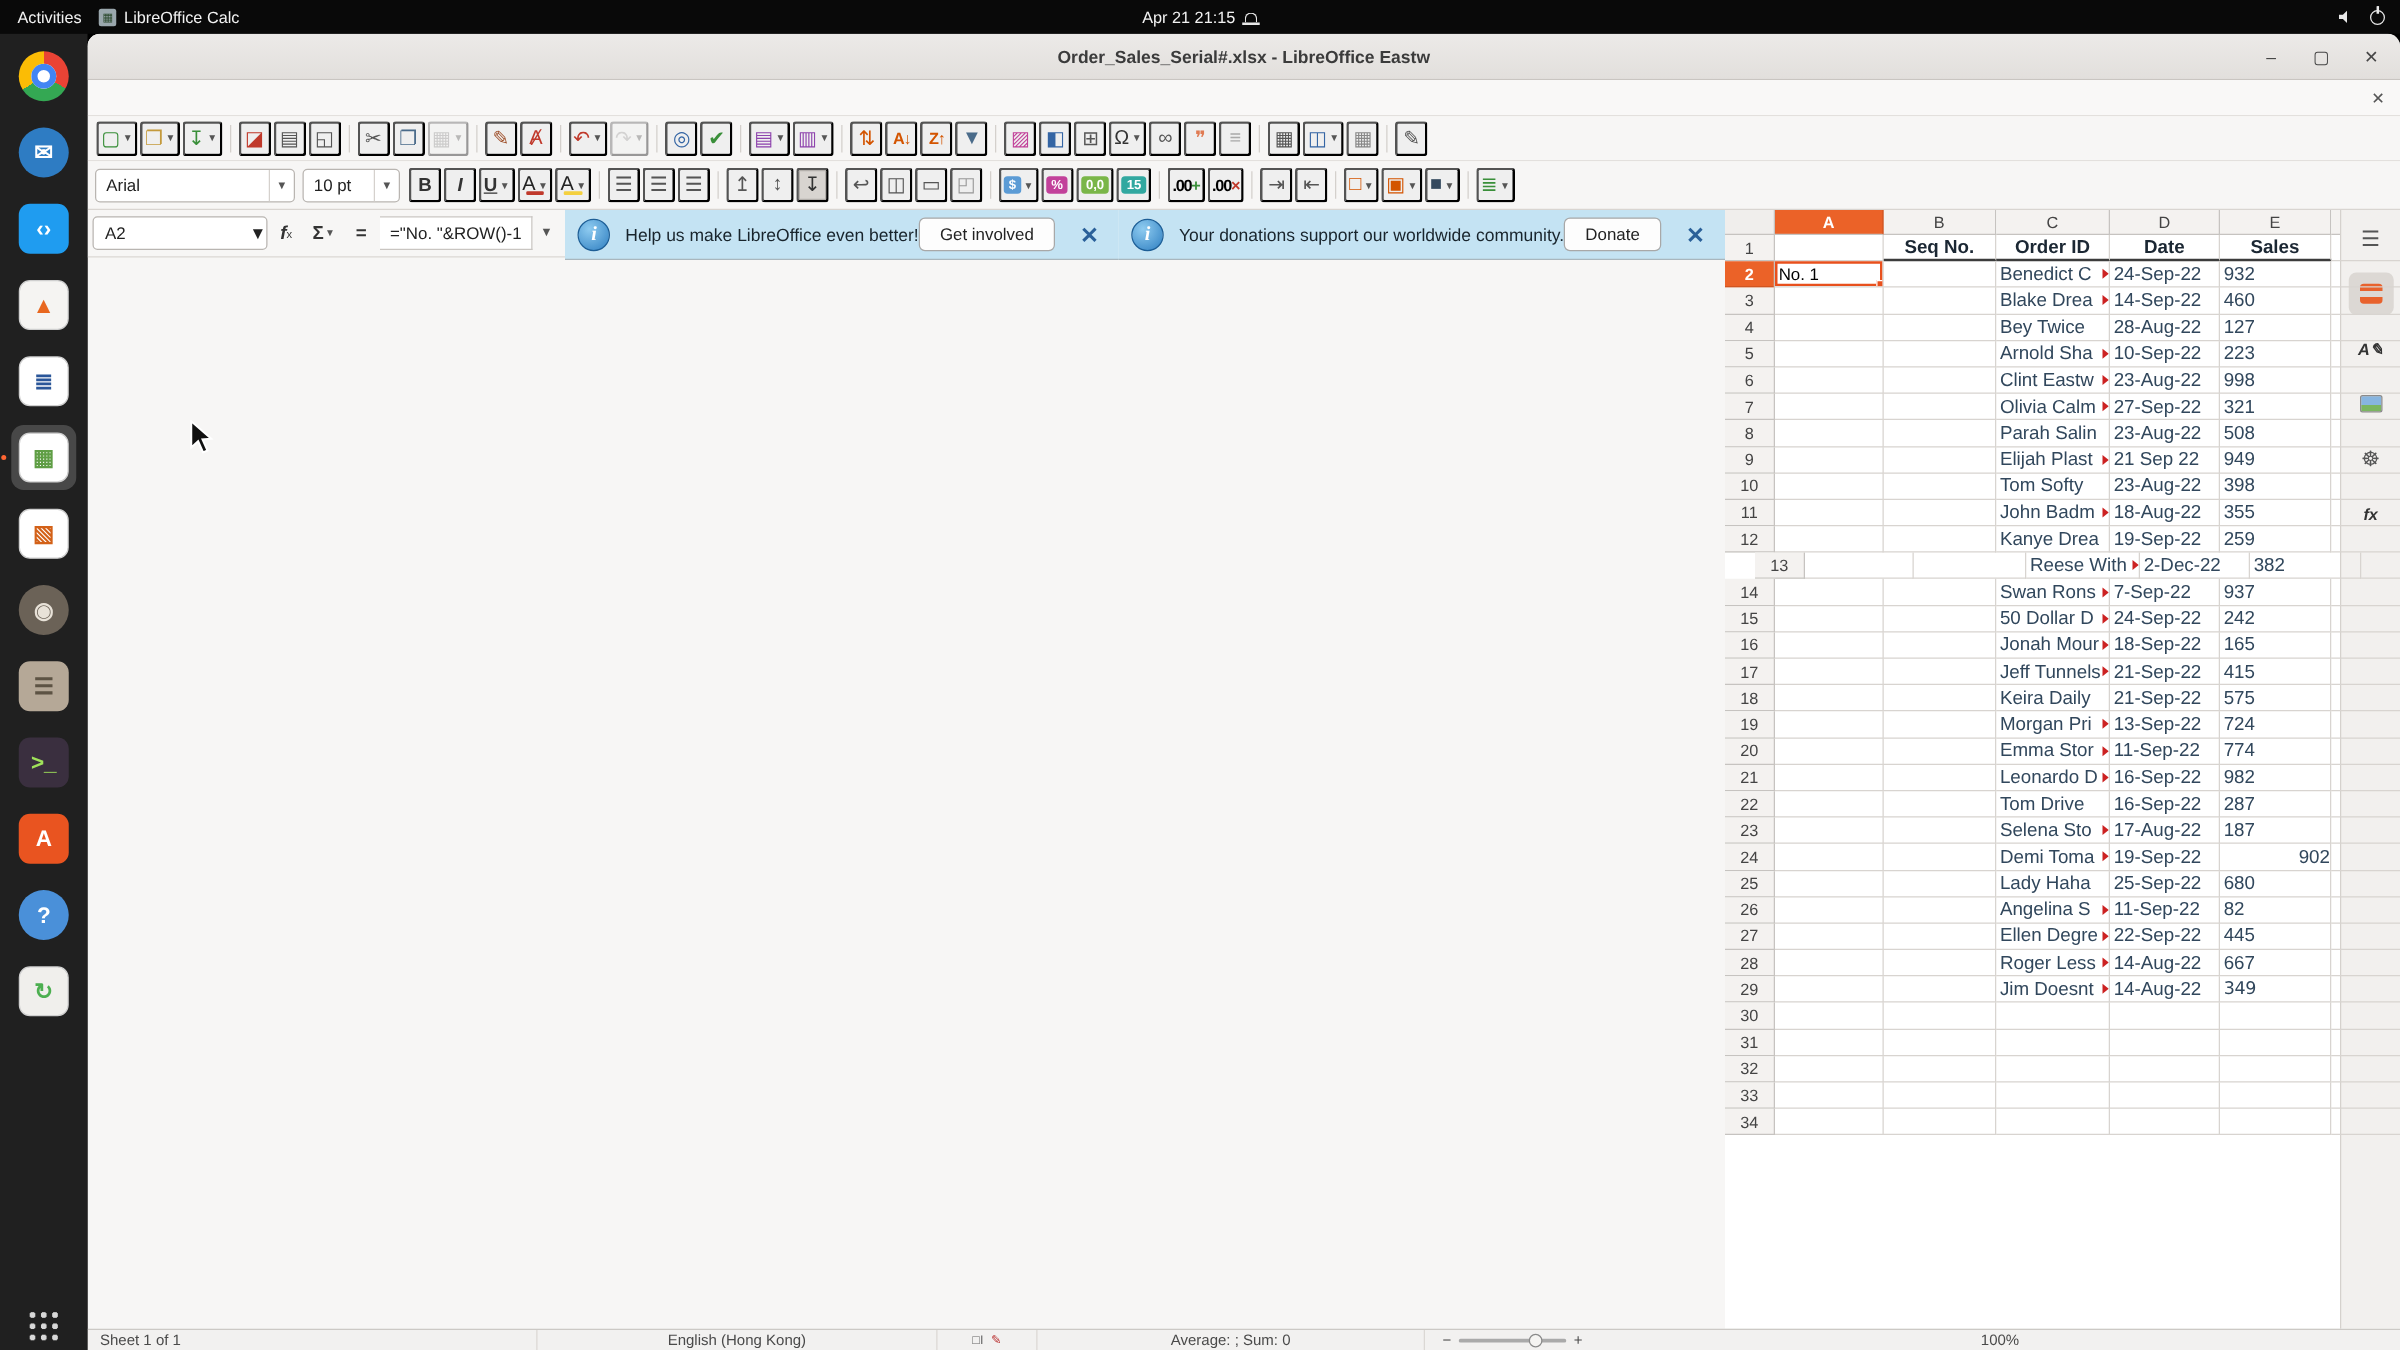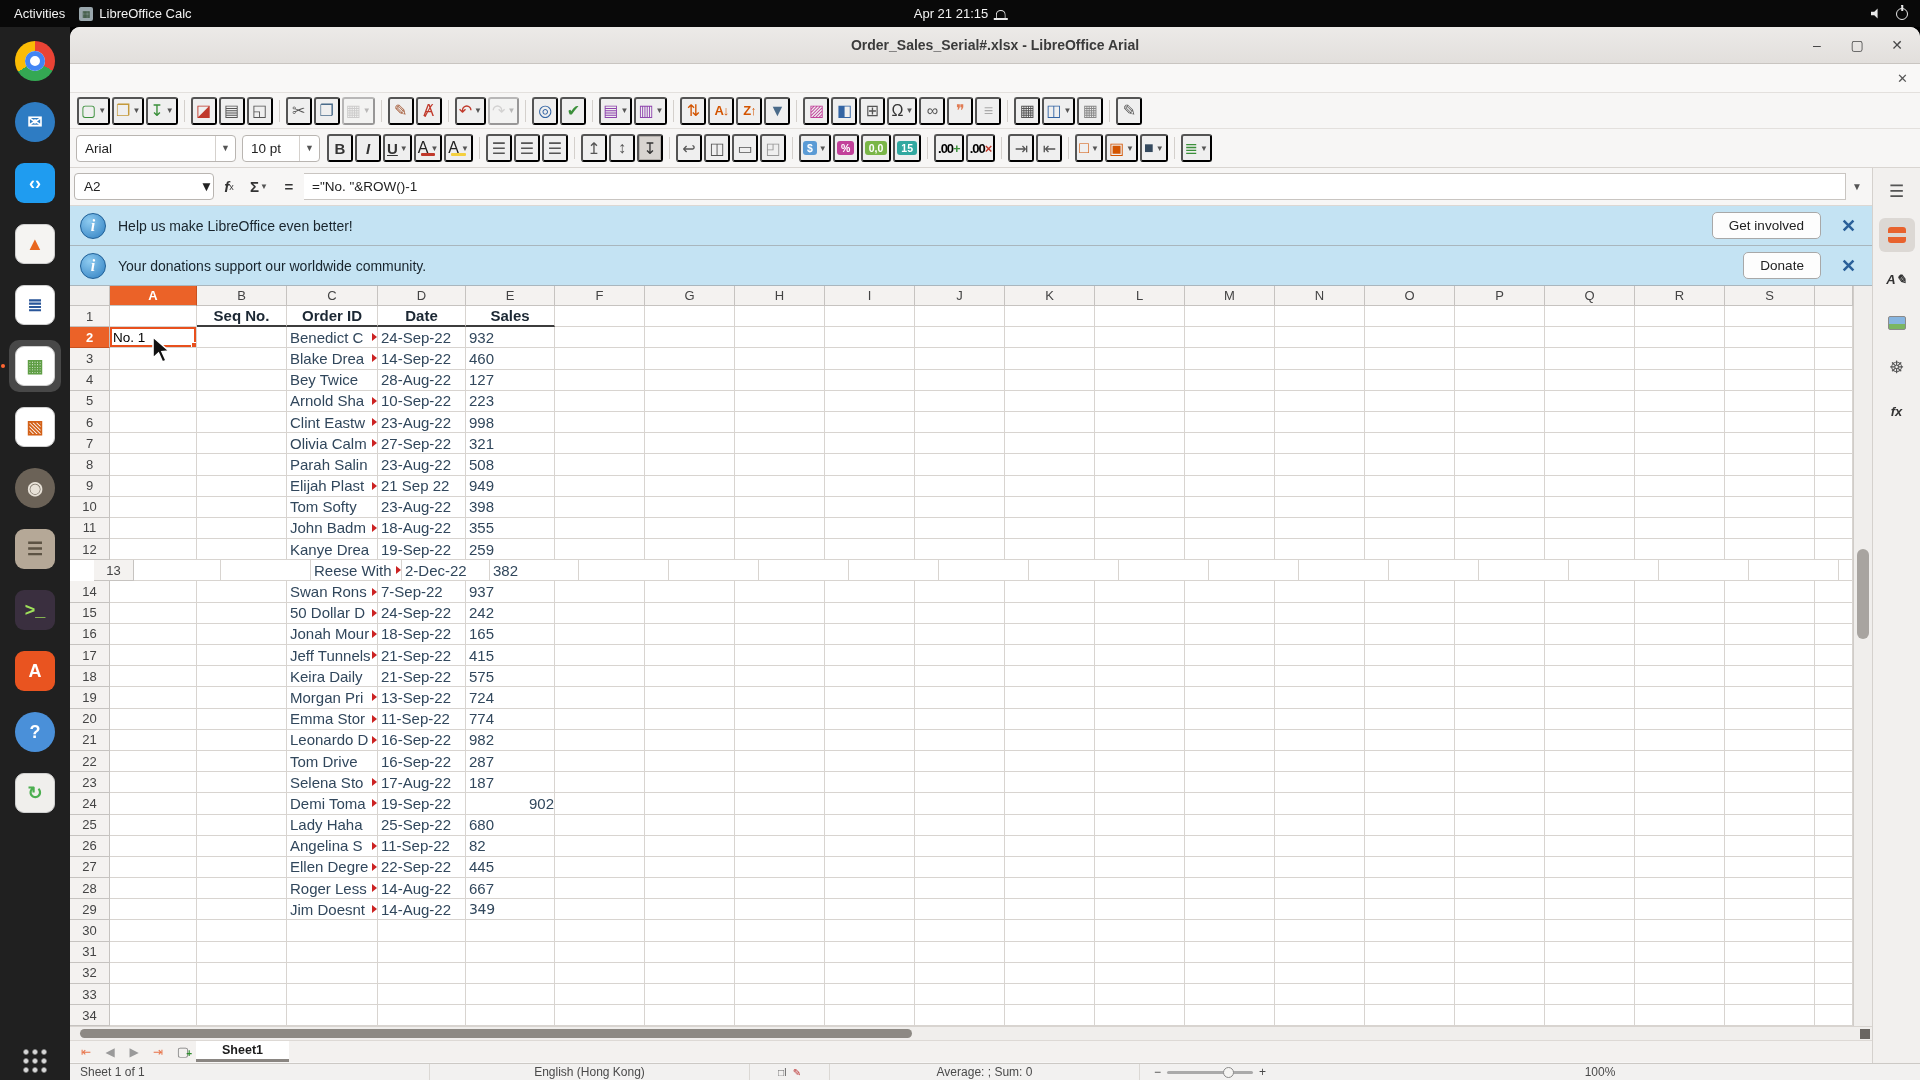--- a/index.html
+++ b/index.html
@@ -73,21 +73,21 @@
   .combo { height:27px; background:#fff; border:1px solid #b9b5b1; border-radius:4px;
     display:flex; align-items:center; font-size:13.5px; color:#222; margin-right:6px; }
   .combo .cval { padding:0 8px; flex:1; }
   .combo .carr { width:20px; border-left:1px solid #d5d1cd; align-self:stretch; display:flex;
     align-items:center; justify-content:center; font-size:9px; color:#555; }
   .bchar { font-size:15px; color:#333; }
   .colorbar { position:absolute; left:5px; right:5px; bottom:4px; height:3px; border-radius:1px; }
 
   
   .midrow { display:flex; flex:1 1 auto; min-height:0; }
-  .maincol { width:1802px; display:flex; flex-direction:column; }
+  .maincol { width:1802px; display:flex; }
   .fbar { height:38px; background:#f7f6f5; display:flex; align-items:center; padding:0 4px;
     border-bottom:1px solid #dcd8d4; flex:0 0 auto; }
   .namebox { width:140px; height:27px; background:#fff; border:1px solid #b9b5b1; border-radius:4px;
     display:flex; align-items:center; font-size:13.5px; color:#222; }
   .namebox .cval { padding:0 9px; flex:1; }
   .fbtn { width:30px; height:27px; display:flex; align-items:center; justify-content:center;
     color:#333; font-size:15px; }
   .fbtn .dd { font-size:8px; margin-left:1px; color:#555; }
   .fx-i { font-style:italic; font-weight:bold; }
   .fx-sub { font-size:9px; }
@@ -234,21 +234,21 @@
       </div>
       <div class="dock-item">
         <div class="dk bordered" style="background: rgb(240, 239, 236); color: rgb(76, 175, 80);">↻</div>
       </div>
       <div class="showapps"></div>
     </div>
 
   <div class="window">
 
     <div class="titlebar">
-      <span class="title">Order_Sales_Serial#.xlsx - LibreOffice Arial</span>
+      <span class="title">Order_Sales_Serial#.xlsx - LibreOffice Eastw</span>
       <span class="wcontrols wcontrols-wrap wcontrols-row wcontrols-box wcontrols"></span>
       <div class="wcontrols" style="position:absolute; right:14px; display:flex; gap:22px; color:#474747; font-size:14px;">
         <span class="wbtn">–</span>
         <span class="wbtn">▢</span>
         <span class="wbtn">✕</span>
       </div>
     </div>
 
     <div class="menubar">
       <span class="docclose">✕</span>

